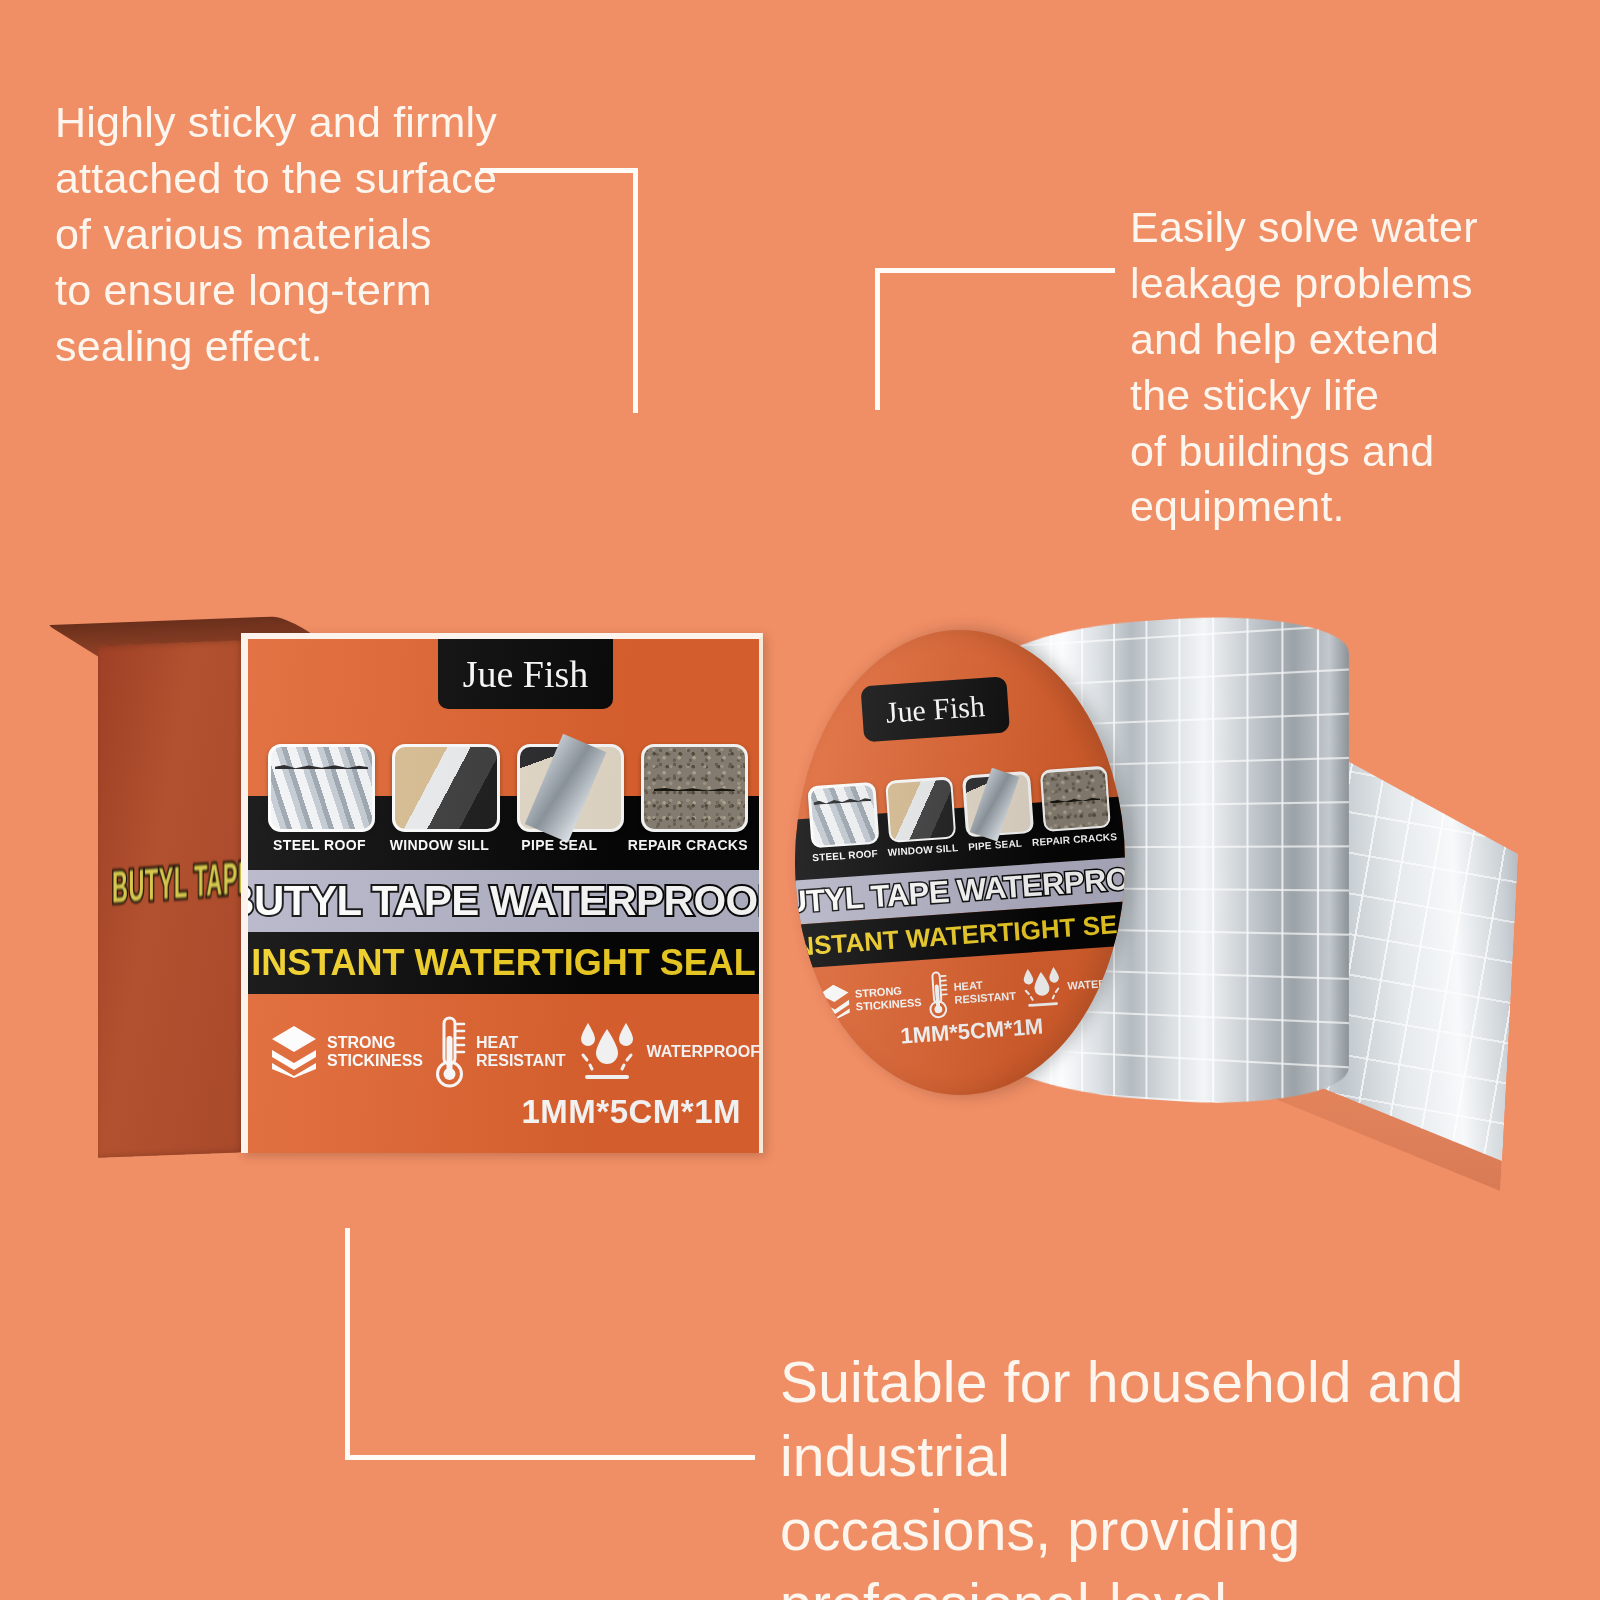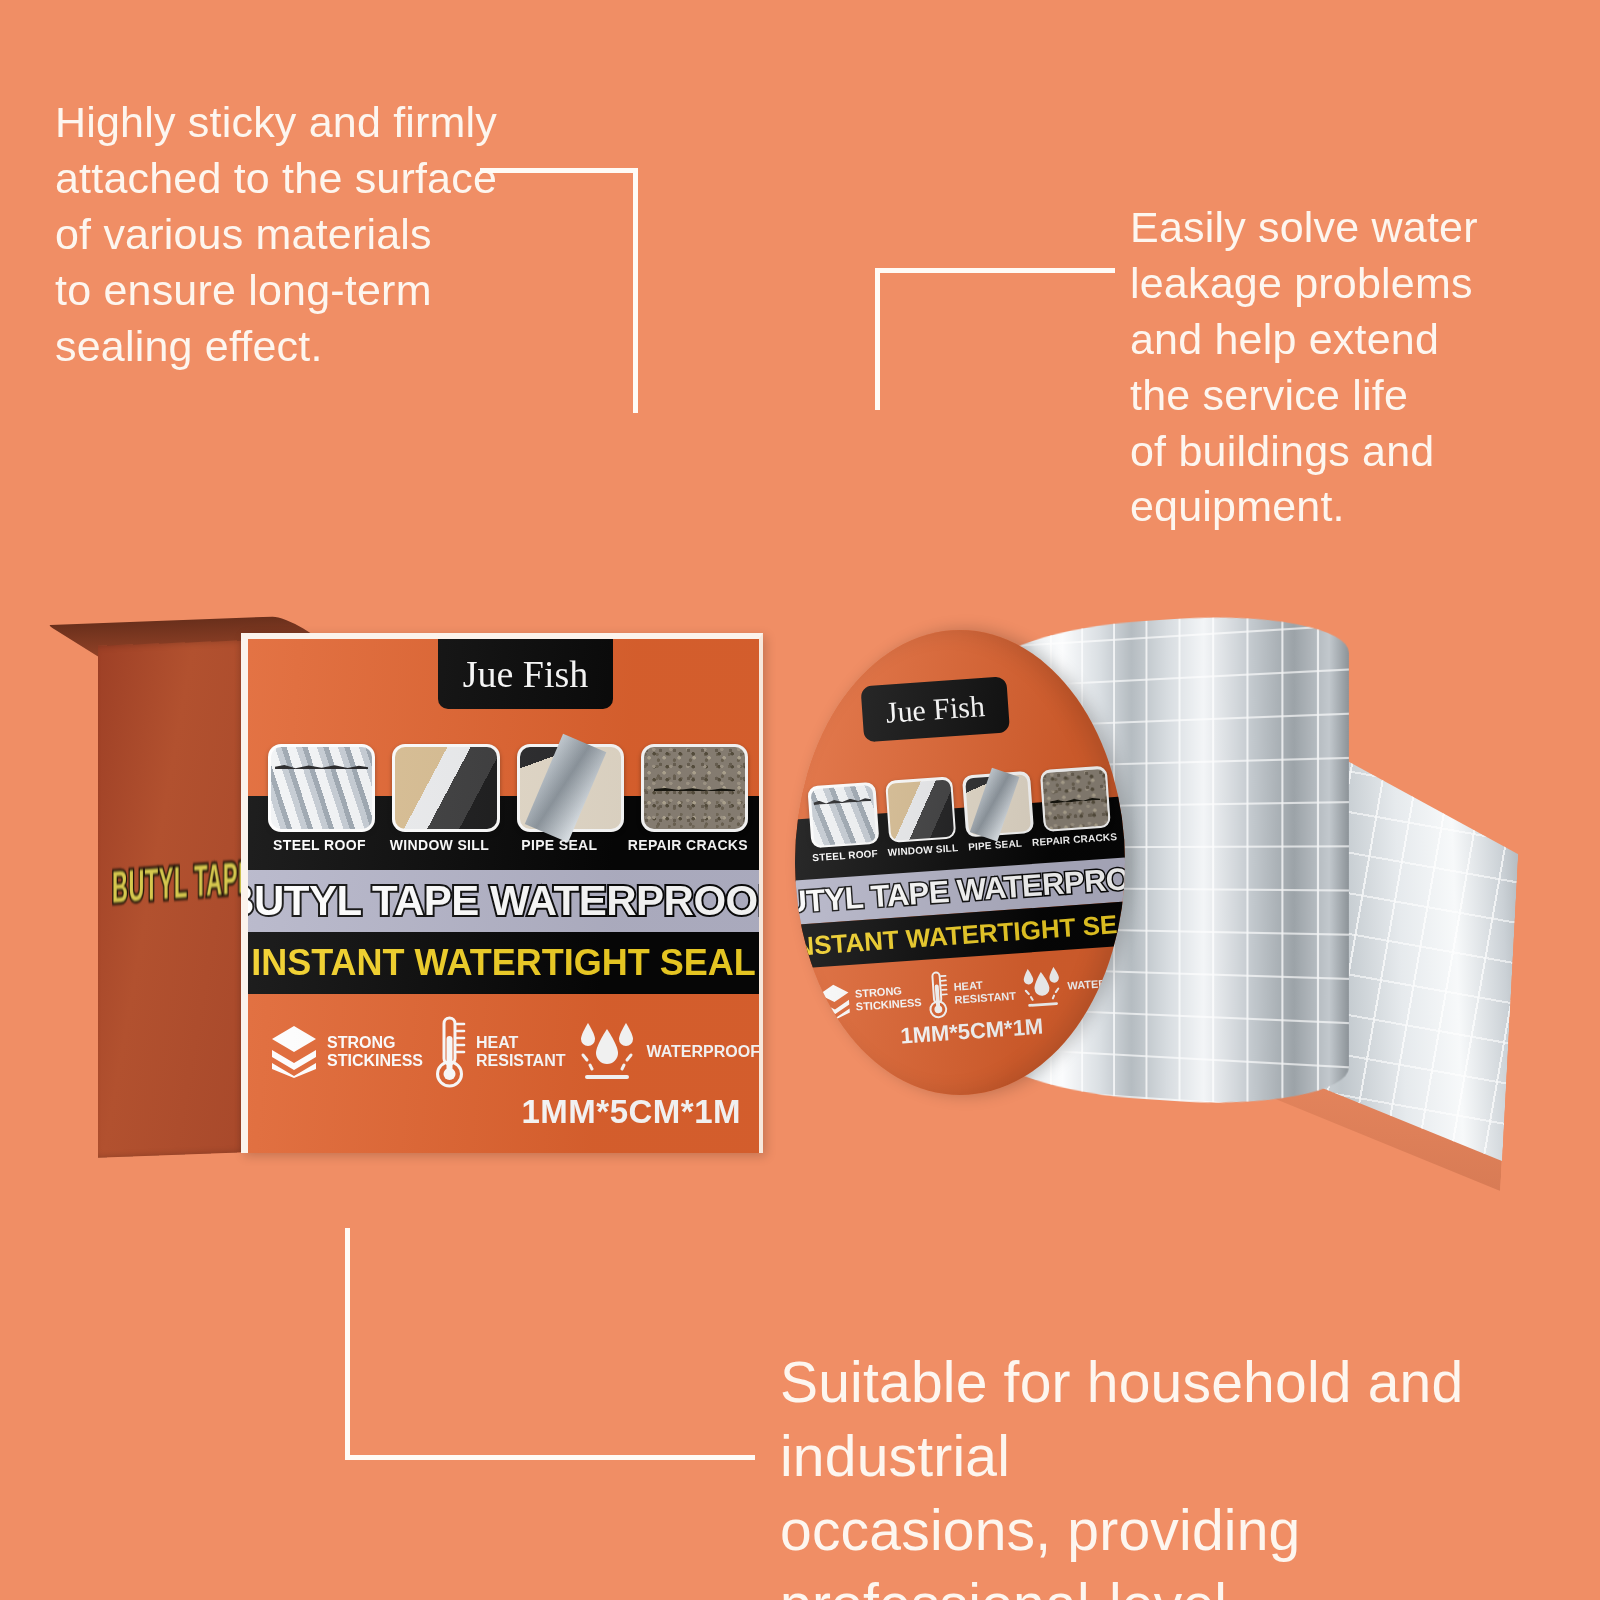--- a/index.html
+++ b/index.html
@@ -298,21 +298,21 @@
 
 <div class="callout" id="callout-top-left">Highly sticky and firmly
 attached to the surface
 of various materials
 to ensure long-term
 sealing effect.</div>
 
 <div class="callout" id="callout-top-right">Easily solve water
 leakage problems
 and help extend
-the service life
+the sticky life
 of buildings and
 equipment.</div>
 
 <div class="callout" id="callout-bottom">Suitable for household and industrial
 occasions, providing professional-level
 sealing protection.</div>
 
 <div class="conn" id="conn-tl">
   <i class="h"></i>
   <i class="v"></i>

